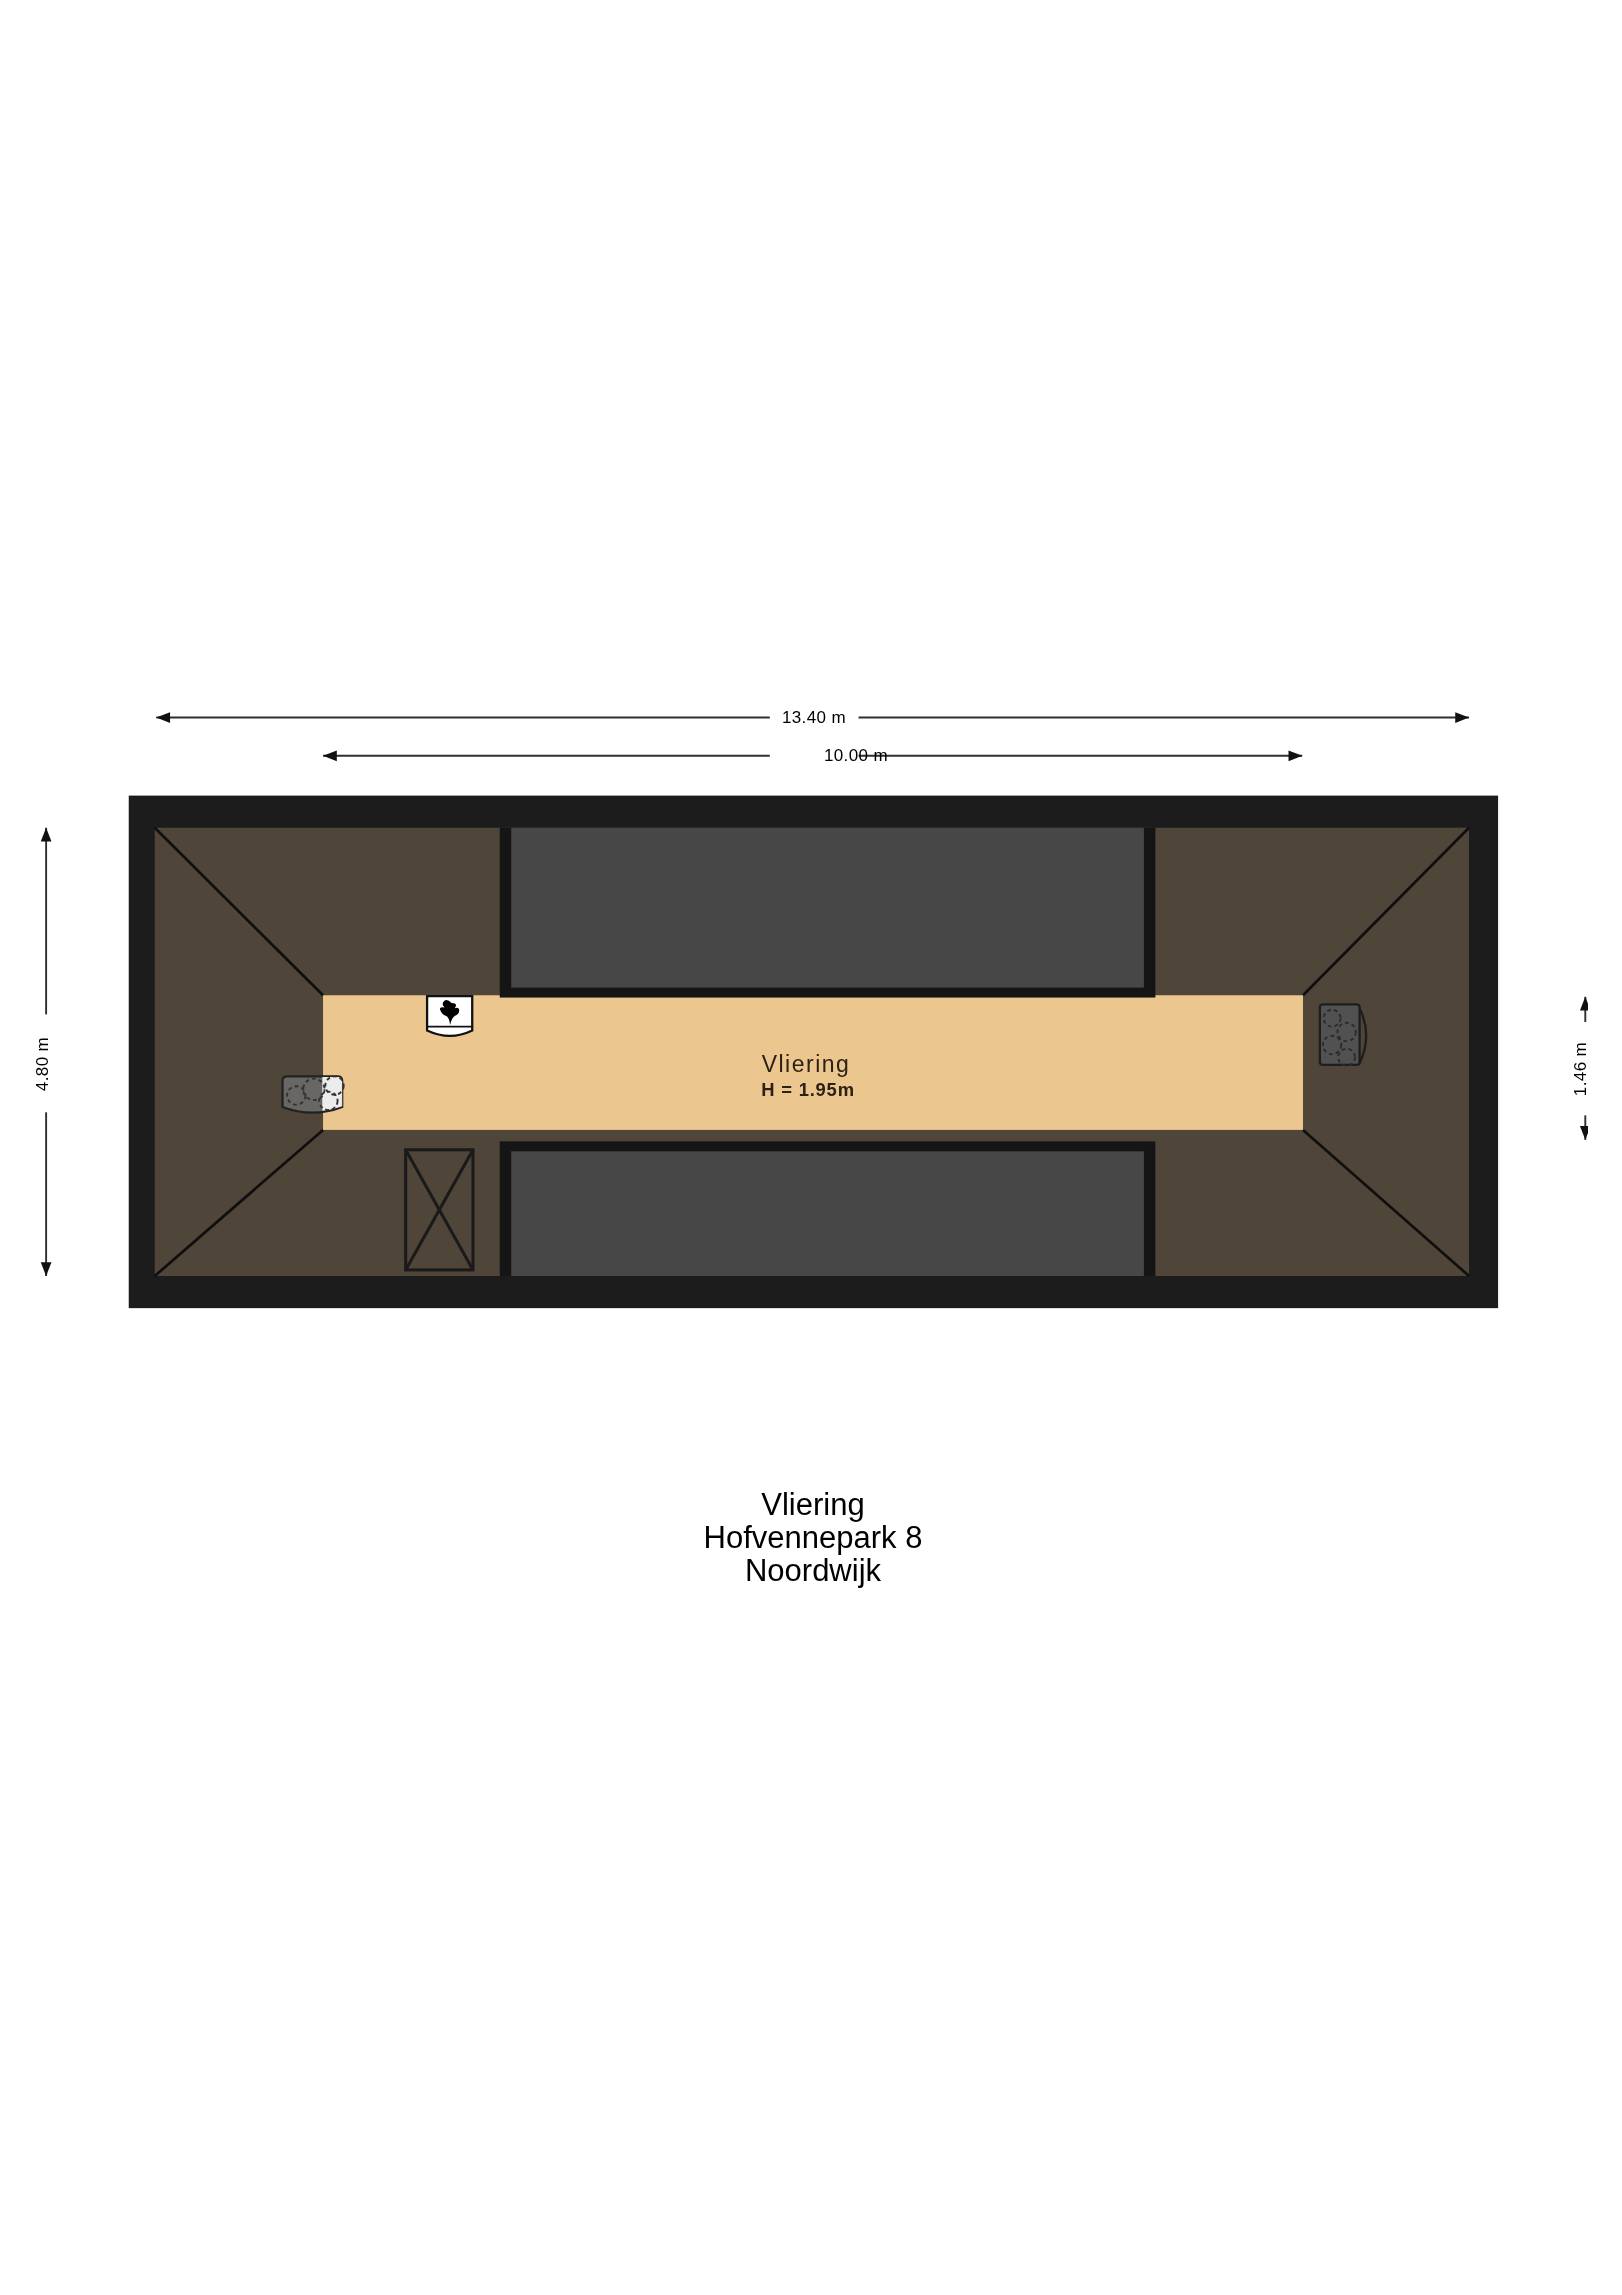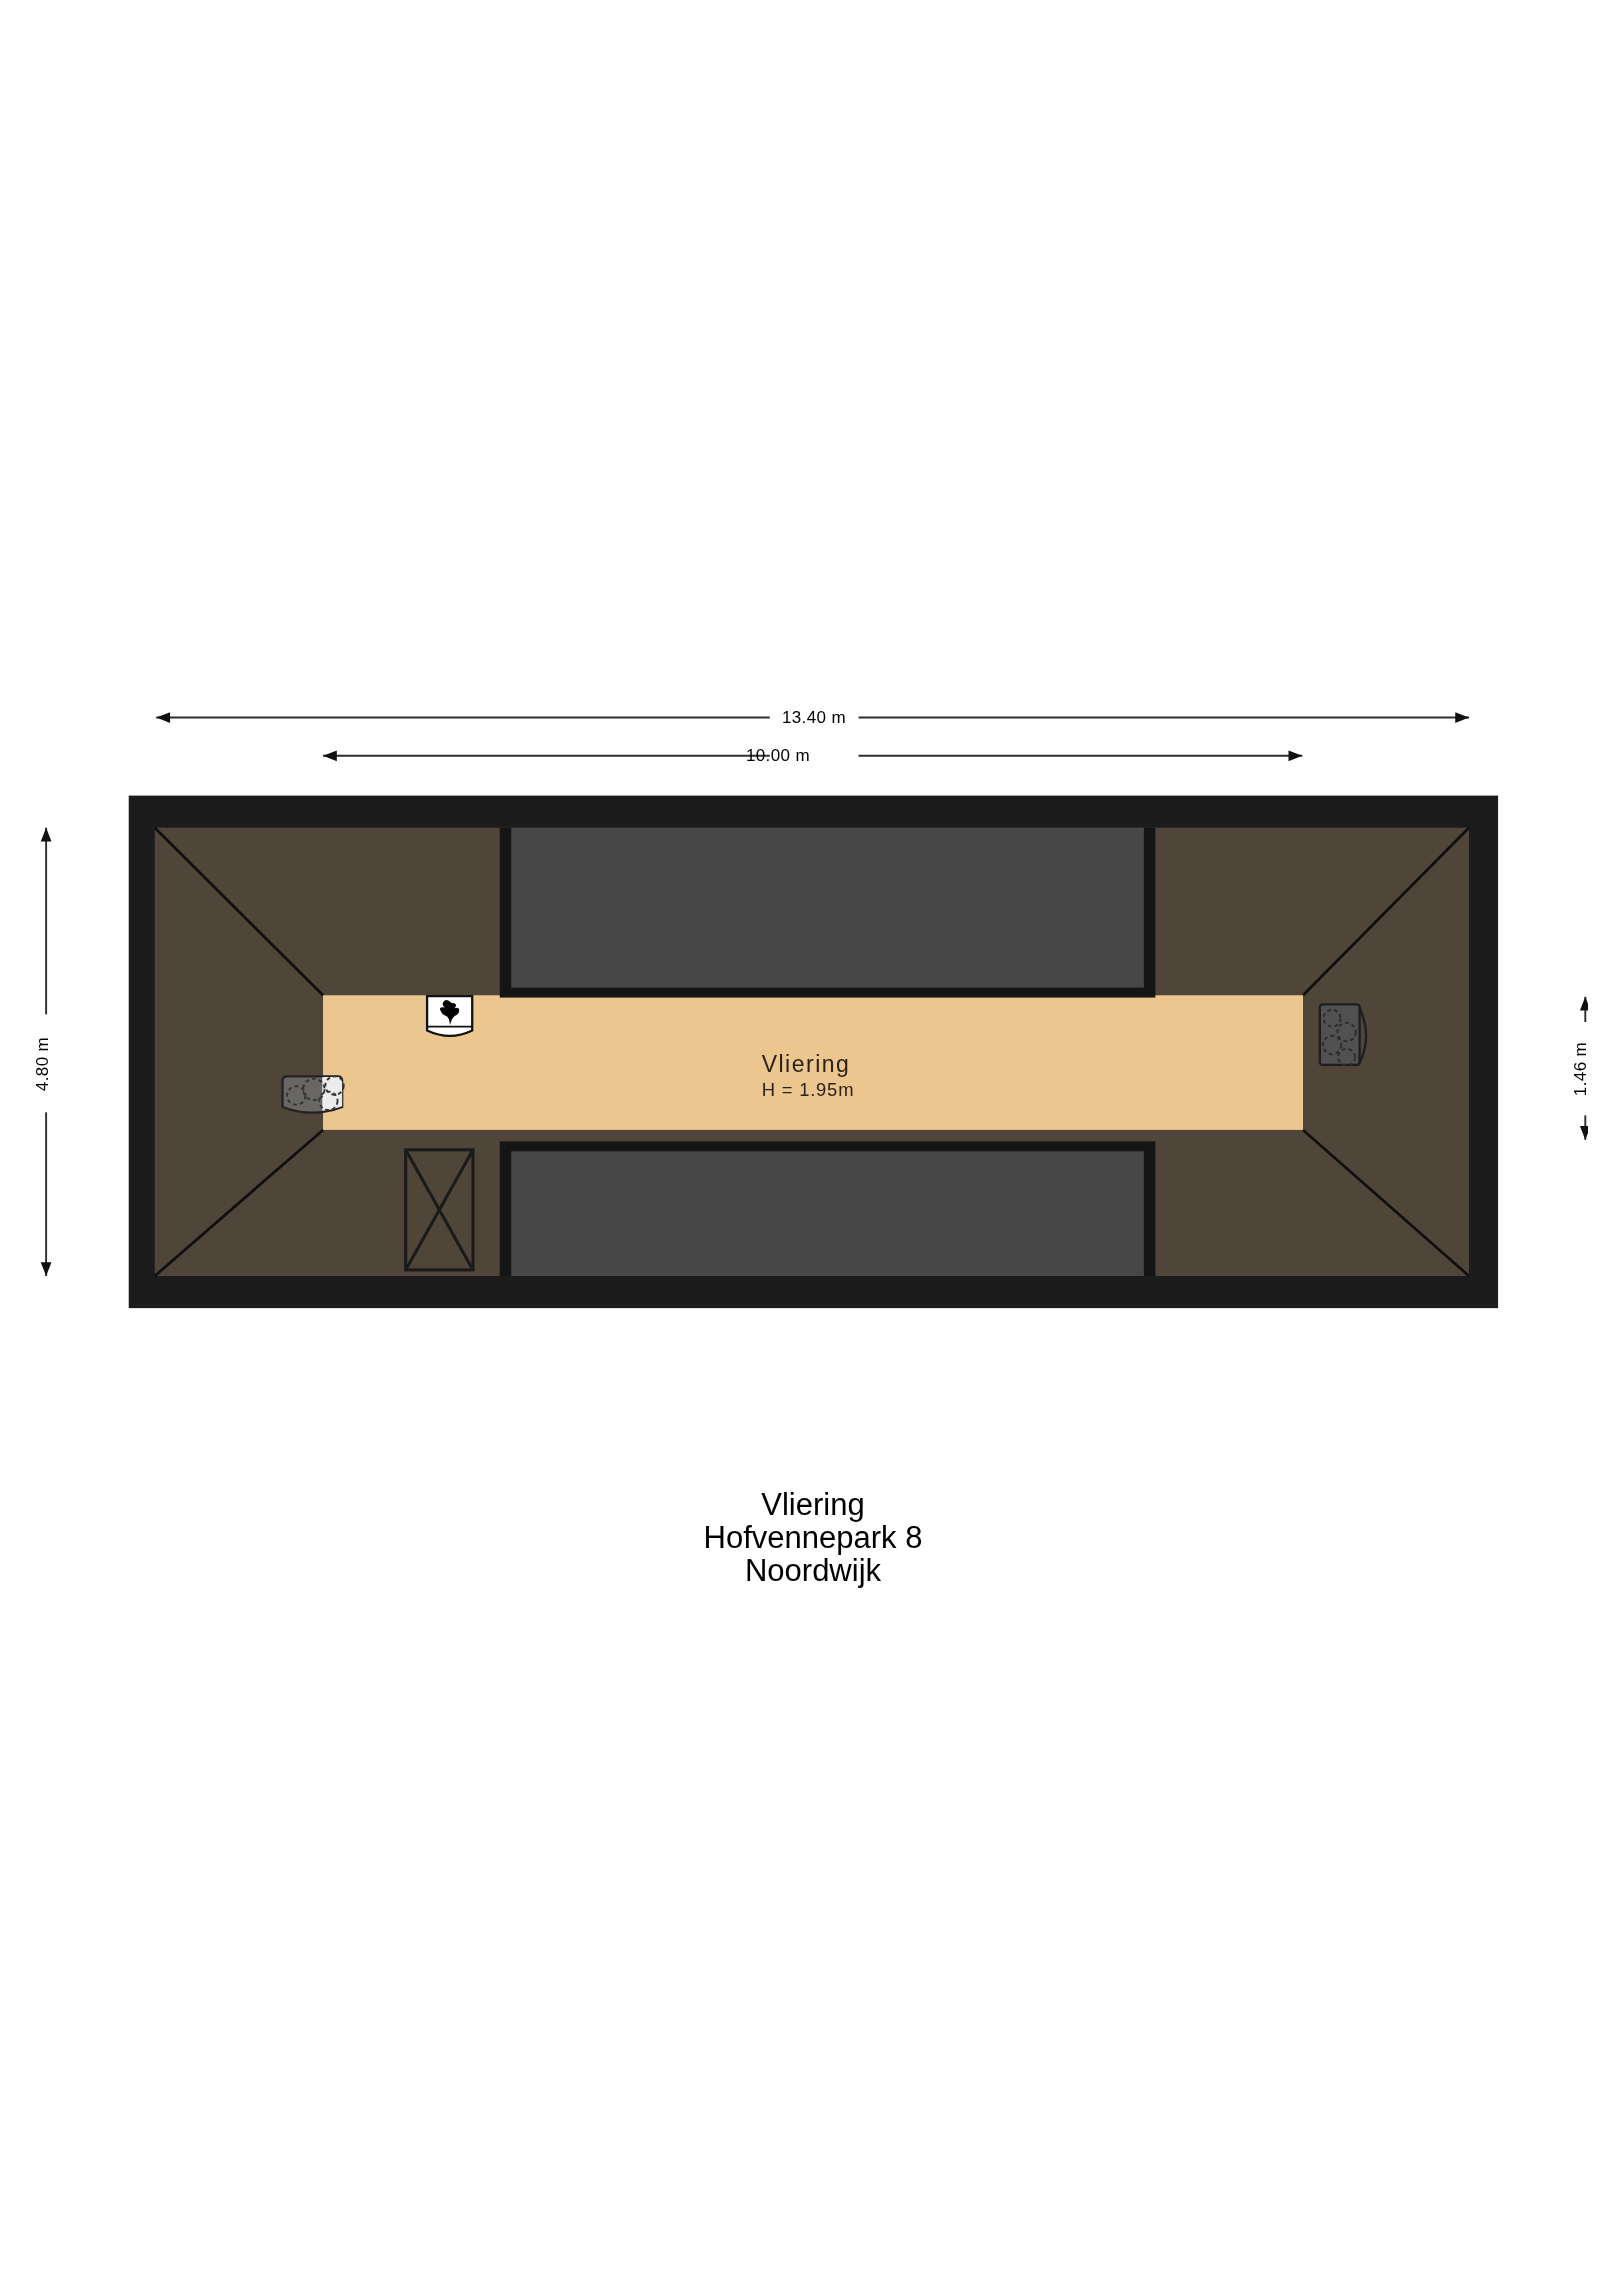--- a/index.html
+++ b/index.html
@@ -3,21 +3,21 @@
 <meta charset="utf-8">
 <style>
   html,body{margin:0;padding:0;background:#fff;}
   .page{position:relative;width:1588px;height:2295px;background:#fff;overflow:hidden;
         font-family:"Liberation Sans", sans-serif;}
   .plan-svg{position:absolute;left:0;top:0;width:1623px;height:2295px;}
   .label{position:absolute;transform:translate(-50%,-50%);white-space:nowrap;color:#000;}
   .dim-label{font-size:17px;letter-spacing:0.4px;}
   .dim-label.vert{transform:translate(-50%,-50%) rotate(-90deg);}
   .room-name{font-size:23px;color:#2b2115;letter-spacing:1.5px;}
-  .room-height{font-size:18.4px;color:#2b2115;letter-spacing:0.8px;}
+  .room-height{font-size:18.4px;color:#2b2115;letter-spacing:0.8px;font-weight:bold;}
   .title-block{position:absolute;left:813px;top:1488px;transform:translateX(-50%);
                text-align:center;font-size:31px;line-height:33px;color:#000;}
 </style>
 </head>
 <body>
 
 <div class="page">
 
   <svg class="plan-svg" viewBox="0 0 2121 3000">
 
@@ -102,21 +102,21 @@
       <polygon points="1702,988 1684,981 1684,995"></polygon>
       <polygon points="60,1082 53,1100 67,1100"></polygon>
       <polygon points="60,1668 53,1650 67,1650"></polygon>
       <polygon points="2072,1303 2065,1321 2079,1321"></polygon>
       <polygon points="2072,1490 2065,1472 2079,1472"></polygon>
     </g>
   </svg>
 
   <div class="label dim-label" style="left:814px;top:718px;">13.40 m</div>
 
-  <div class="label dim-label" style="left:778px;top:756px;">10.00 m</div>
+  <div class="label dim-label" style="left:856px;top:756px;">10.00 m</div>
 
   <div class="label dim-label vert" style="left:43px;top:1064px;">4.80 m</div>
 
   <div class="label dim-label vert" style="left:1581px;top:1069px;">1.46 m</div>
 
   <div class="label room-name" style="left:806px;top:1064px;">Vliering</div>
 
   <div class="label room-height" style="left:808px;top:1090px;">H = 1.95m</div>
 
   <div class="title-block">

